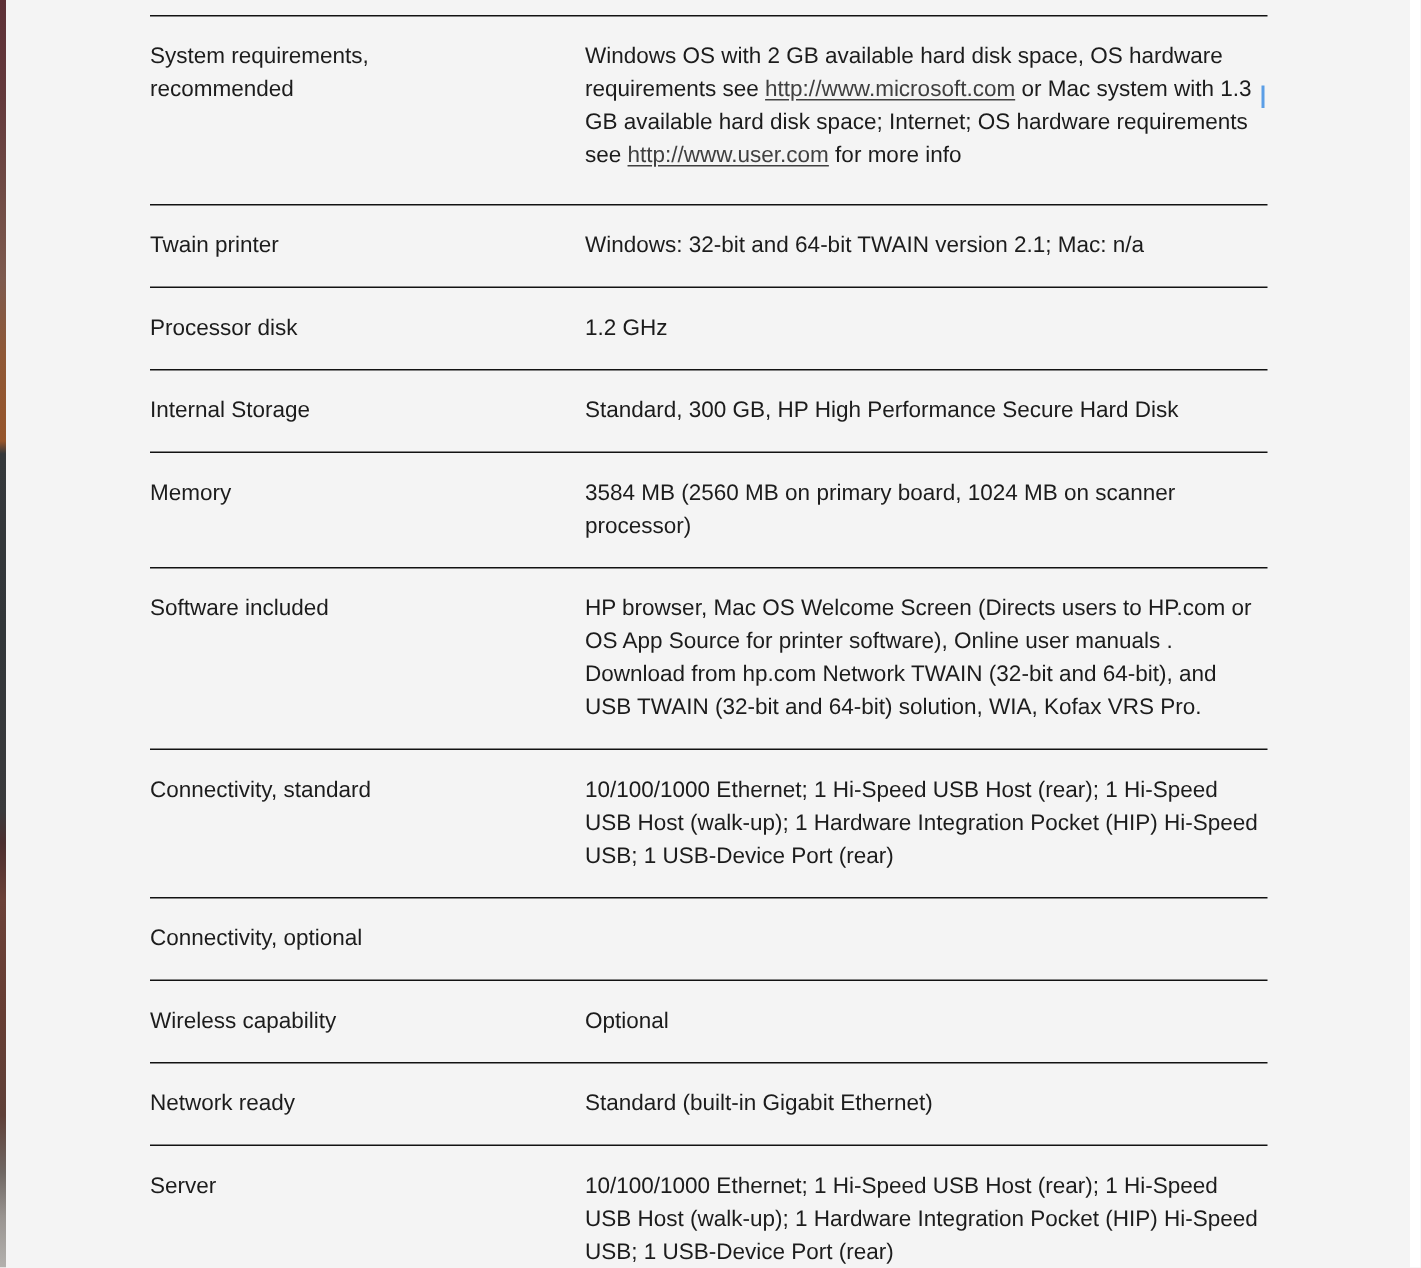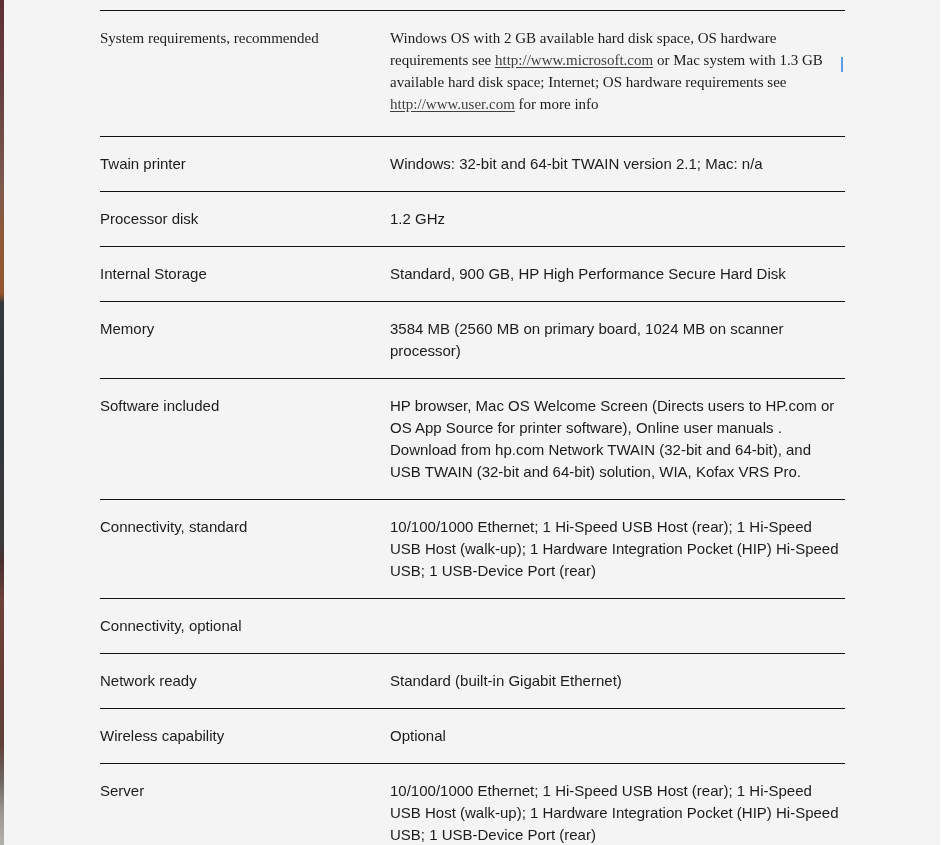--- a/index.html
+++ b/index.html
@@ -47,21 +47,21 @@
     left: 100px; top: 10px;
     width: 745px;
   }
   .spec-row {
     display: flex;
     border-top: 1px solid #121212;
     padding: 16px 0;
     font-size: 15px;
     line-height: 22px;
   }
-  .spec-row.first { padding-bottom: 21px; font-family: Liberation Serif, serif; }
+  .spec-row.first { padding-bottom: 21px; }
   .spec-label {
     flex: 0 0 220px;
     margin-right: 70px;
   }
   .spec-value { flex: 1 1 auto; }
   .inline-link {
     color: #404040;
     text-decoration: underline;
     text-underline-offset: 2px;
     cursor: pointer;
@@ -80,44 +80,44 @@
       <div class="spec-row">
         <div class="spec-label">Twain printer</div>
         <div class="spec-value"><span>Windows: 32-bit and 64-bit TWAIN version 2.1; Mac: n/a</span></div>
       </div>
       <div class="spec-row">
         <div class="spec-label">Processor disk</div>
         <div class="spec-value"><span>1.2 GHz</span></div>
       </div>
       <div class="spec-row">
         <div class="spec-label">Internal Storage</div>
-        <div class="spec-value"><span>Standard, 900 GB, HP High Performance Secure Hard Disk</span></div>
+        <div class="spec-value"><span>Standard, 300 GB, HP High Performance Secure Hard Disk</span></div>
       </div>
       <div class="spec-row">
         <div class="spec-label">Memory</div>
         <div class="spec-value"><span>3584 MB (2560 MB on primary board, 1024 MB on scanner processor)</span></div>
       </div>
       <div class="spec-row">
         <div class="spec-label">Software included</div>
         <div class="spec-value"><span>HP browser, Mac OS Welcome Screen (Directs users to HP.com or OS App Source for printer software), Online user manuals . Download from hp.com Network TWAIN (32-bit and 64-bit), and USB TWAIN (32-bit and 64-bit) solution, WIA, Kofax VRS Pro.</span></div>
       </div>
       <div class="spec-row">
         <div class="spec-label">Connectivity, standard</div>
         <div class="spec-value"><span>10/100/1000 Ethernet; 1 Hi-Speed USB Host (rear); 1 Hi-Speed USB Host (walk-up); 1 Hardware Integration Pocket (HIP) Hi-Speed USB; 1 USB-Device Port (rear)</span></div>
       </div>
       <div class="spec-row">
         <div class="spec-label">Connectivity, optional</div>
       </div>
       <div class="spec-row">
+        <div class="spec-label">Wireless capability</div>
+        <div class="spec-value"><span>Optional</span></div>
+      </div>
+      <div class="spec-row">
         <div class="spec-label">Network ready</div>
         <div class="spec-value"><span>Standard (built-in Gigabit Ethernet)</span></div>
-      </div>
-      <div class="spec-row">
-        <div class="spec-label">Wireless capability</div>
-        <div class="spec-value"><span>Optional</span></div>
       </div>
       <div class="spec-row">
         <div class="spec-label">Server</div>
         <div class="spec-value"><span>10/100/1000 Ethernet; 1 Hi-Speed USB Host (rear); 1 Hi-Speed USB Host (walk-up); 1 Hardware Integration Pocket (HIP) Hi-Speed USB; 1 USB-Device Port (rear)</span></div>
       </div>
     </div>
   <div class="text-caret"></div>
   <div class="scrollbar-track"></div>
 </div>
 

